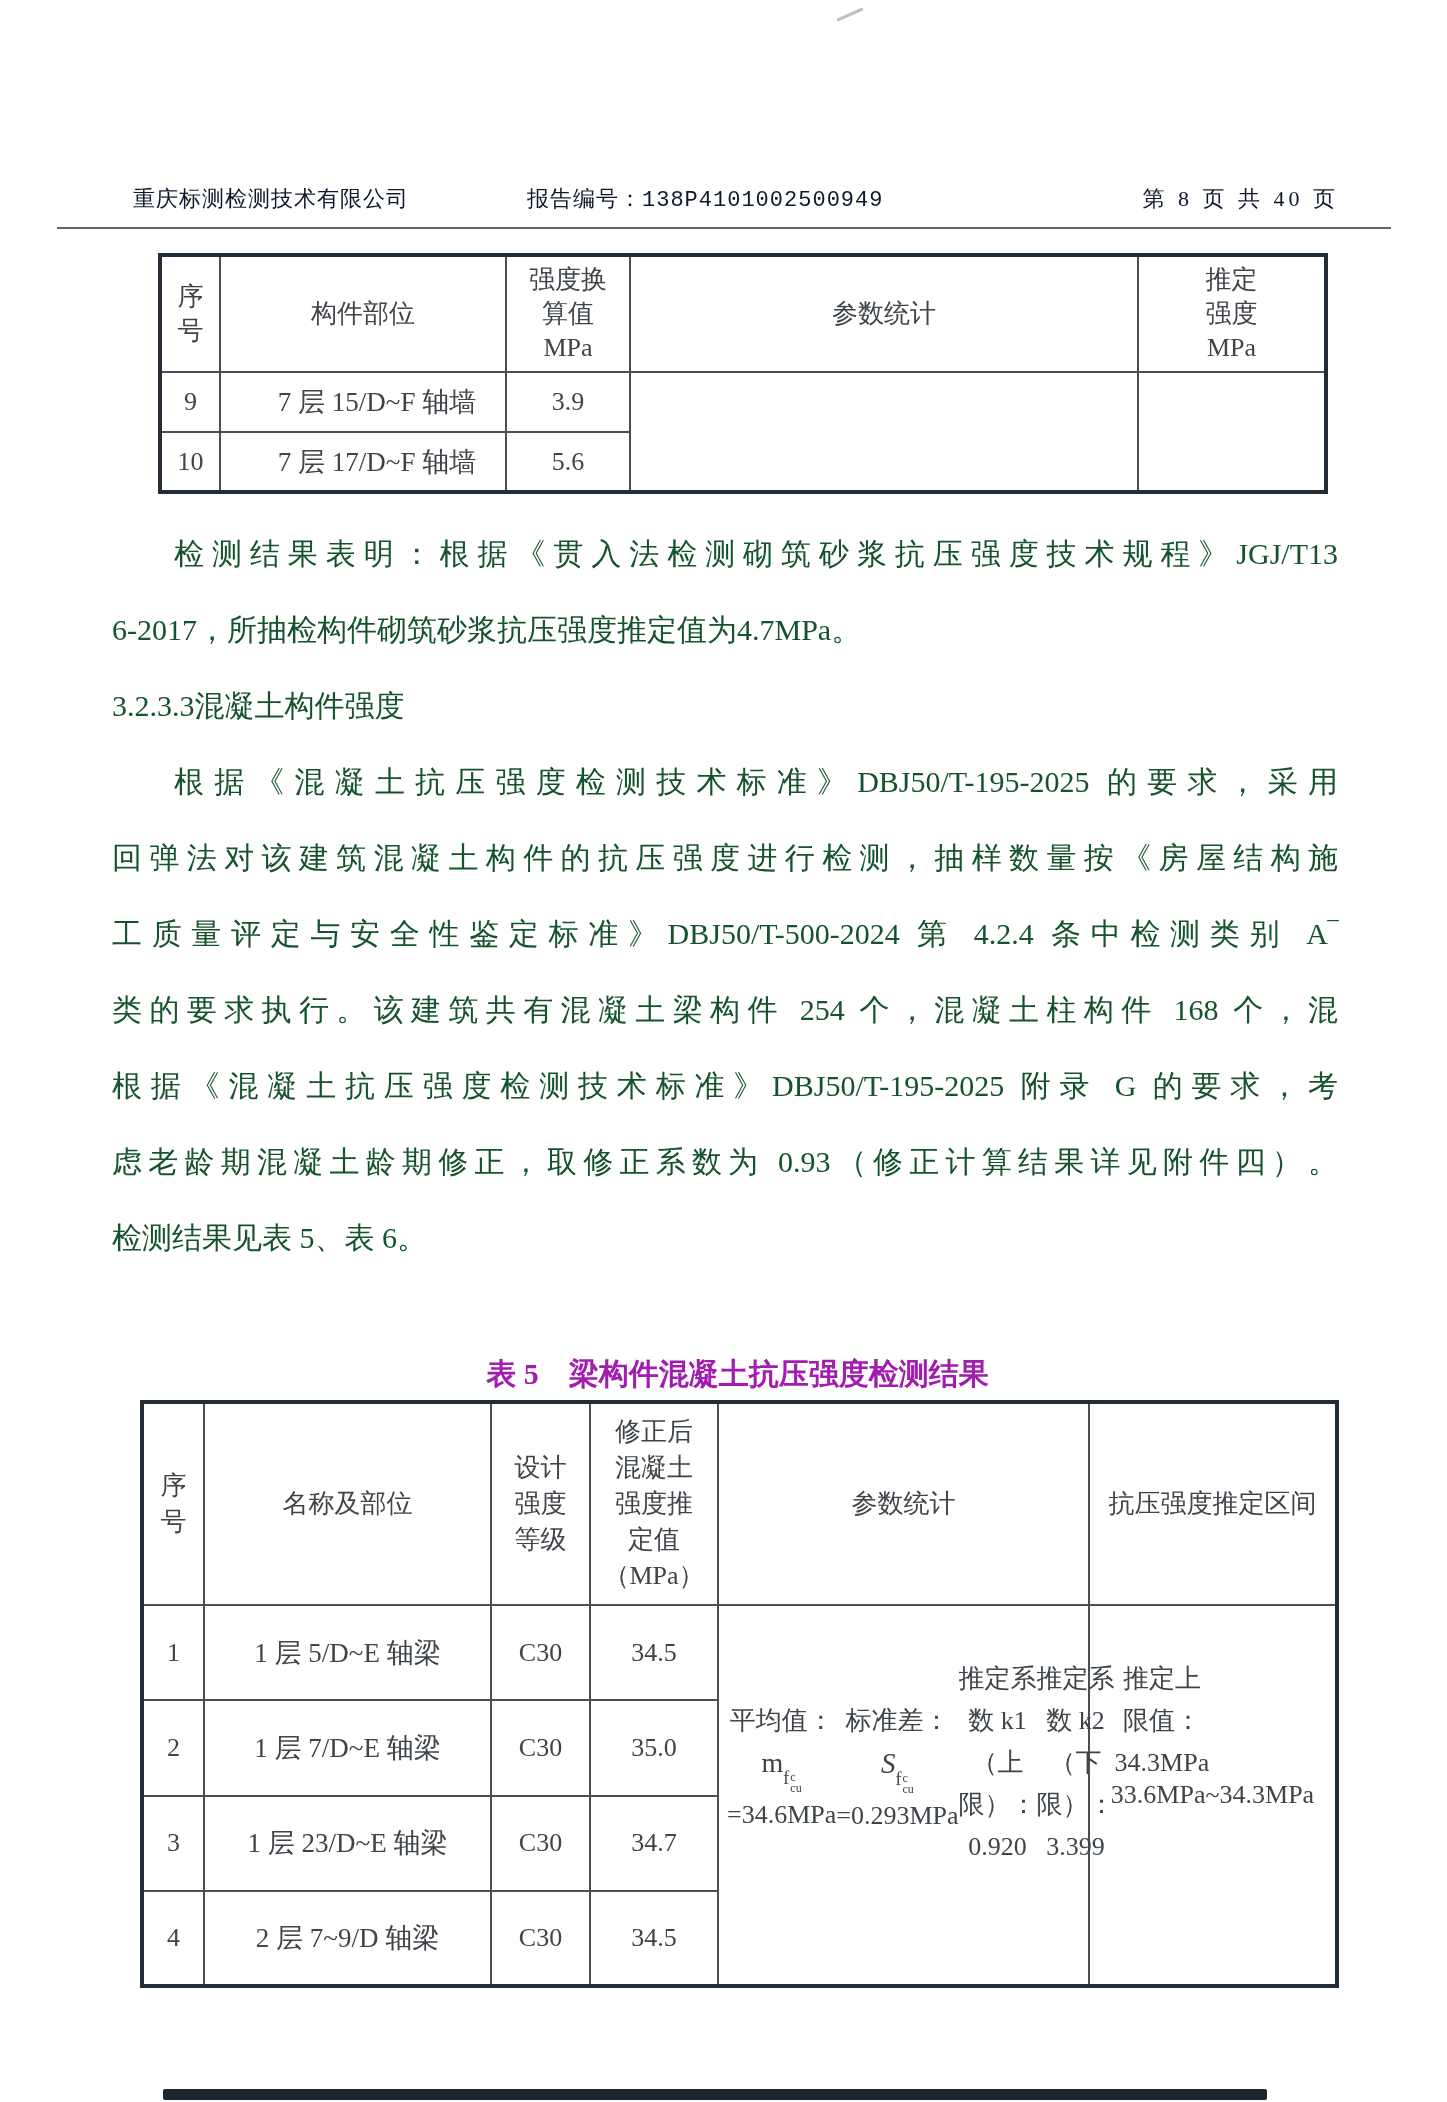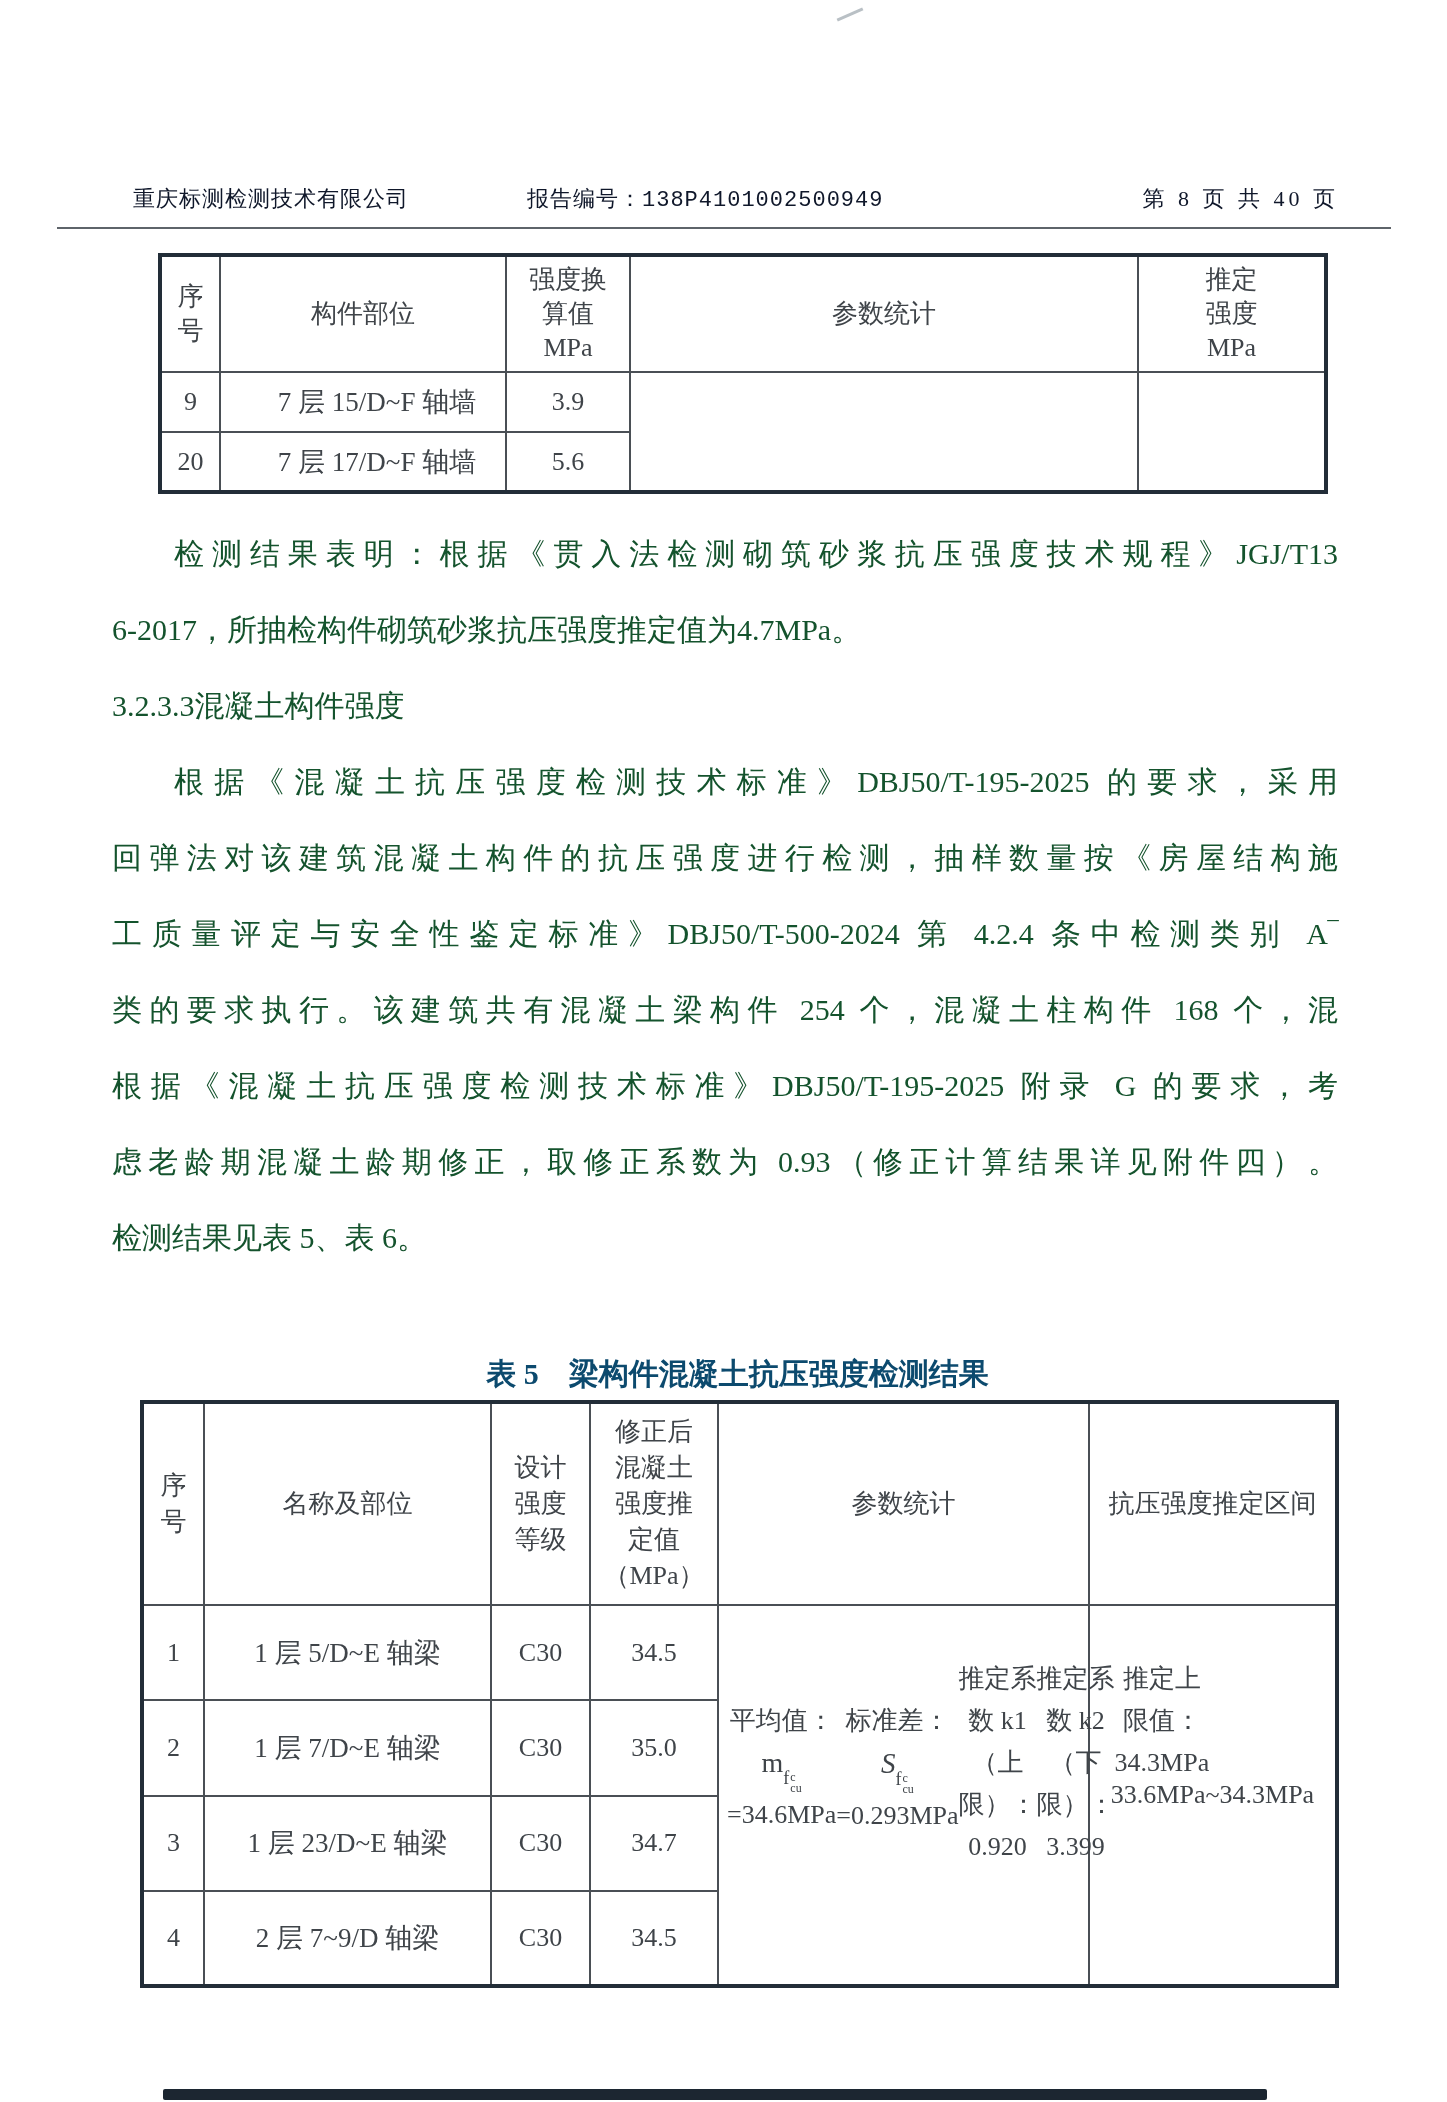--- a/index.html
+++ b/index.html
@@ -41,21 +41,21 @@
   
   .para { position:absolute; left:112px; top:516px; width:1226px;
           font-size:30px; color:#14532d; }
   .pline { height:76px; line-height:76px; white-space:nowrap; }
   .pline.jfy { white-space:normal; text-align:justify; text-align-last:justify; }
   .pline.ind { text-indent:62px; }
 
   
   .t5title { position:absolute; left:140px; top:1350px; width:1195px; height:48px;
              line-height:48px; text-align:center; font-size:30px; font-weight:bold;
-             color:#0c4a6e; }
+             color:#a21caf; }
 
   
   .t5-wrap { position:absolute; left:140px; top:1400px; }
   .t5-wrap table { width:1195px; }
   .t5-wrap td { font-size:26px; line-height:36px; }
   .t5-wrap tr.hdr { height:203px; }
   .t5-wrap tr.row { height:77px; }
   .t5-wrap td.name { font-size:27px; }
 
   .stats-box { display:flex; flex-direction:row; justify-content:space-between;
@@ -109,21 +109,21 @@
 MPa</td>
     </tr>
     <tr class="row">
       <td>9</td>
       <td class="part">7 层 15/D~F 轴墙</td>
       <td>3.9</td>
       <td rowspan="2"></td>
       <td rowspan="2"></td>
     </tr>
     <tr class="row">
-      <td>20</td>
+      <td>10</td>
       <td class="part">7 层 17/D~F 轴墙</td>
       <td>5.6</td>
     </tr>
   </tbody>
     </table>
 </div>
 
 <div class="para">
   <div class="pline jfy ind">检测结果表明：根据《贯入法检测砌筑砂浆抗压强度技术规程》JGJ/T13</div>
   <div class="pline">6-2017，所抽检构件砌筑砂浆抗压强度推定值为4.7MPa。</div>

